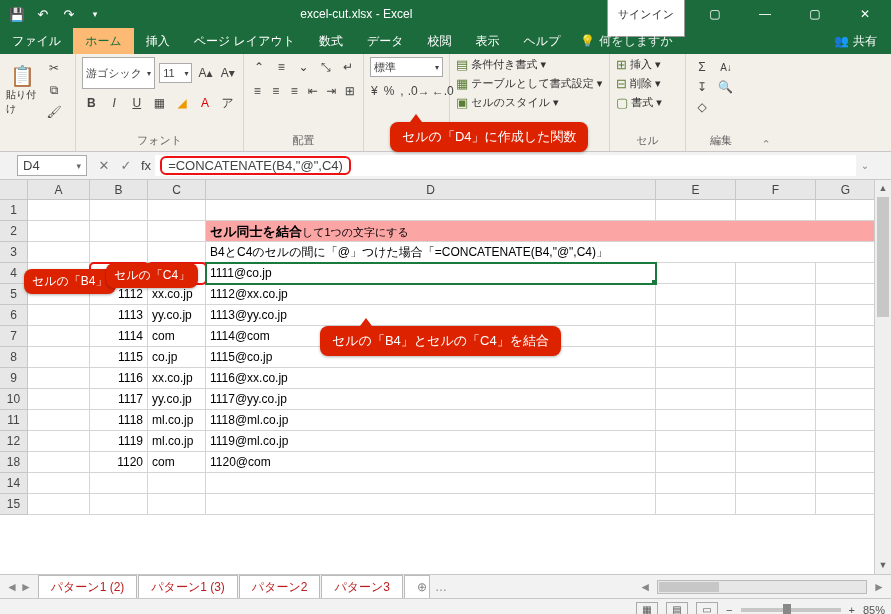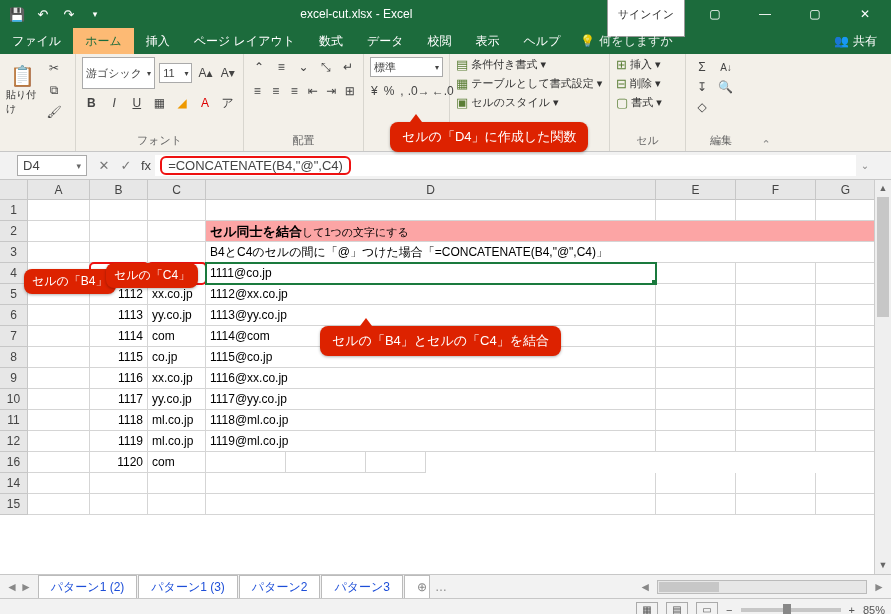--- a/index.html
+++ b/index.html
@@ -69,21 +69,21 @@
 .yellow-head { background:#fca5a5; font-weight:bold; font-size:13px; padding:0 4px;}
 .yellow-head .sub{font-weight:normal;font-size:11px;}
 .sel-cell { outline:2px solid #1a7a3d; outline-offset:-1px; position:relative;}
 .sel-cell::after{content:"";position:absolute;right:-3px;bottom:-3px;width:6px;height:6px;background:#1a7a3d;}
 .red-bord { outline:2px solid #e11; outline-offset:-1px; border-radius:4px;}
 
 
 .sheet-bar { height:24px; background:#f2f2f2; border-top:1px solid #c7c7c7; display:flex; align-items:center; font-size:12px;}
 .sheet-nav{display:flex;gap:2px;padding:0 6px;color:#888;}
 .sheet-tabs{display:flex;height:100%;}
-.stab{border:1px solid #bbb;border-bottom:none;background:#fff;padding:0 12px;line-height:22px;margin-right:1px;color:#1d4ed8;}
+.stab{border:1px solid #bbb;border-bottom:none;background:#fff;padding:0 12px;line-height:22px;margin-right:1px;color:#b91c1c;}
 .stab-add{width:24px;text-align:center;color:#888;}
 .sheet-dots{margin-left:4px;color:#888;}
 .sheet-scroll{margin-left:auto;display:flex;align-items:center;gap:6px;padding-right:6px;color:#888;}
 .hscrollbar{width:210px;height:14px;background:#e7e7e7;border:1px solid #bbb;position:relative;}
 .hscrollbar .thumb{position:absolute;left:1px;top:1px;width:60px;height:10px;background:#c7c7c7;}
 
 .status-bar { height:22px; background:#f2f2f2; border-top:1px solid #c7c7c7; display:flex; align-items:center; font-size:11px; color:#555; padding:0 6px;}
 .status-bar .right{margin-left:auto;display:flex;align-items:center;gap:8px;}
 .viewbtn{width:22px;height:16px;border:1px solid #aaa;display:flex;align-items:center;justify-content:center;font-size:10px;}
 .zoom-slider{width:100px;height:4px;background:#c7c7c7;position:relative;}
@@ -399,24 +399,25 @@
         <div class="rh">12</div>
         <div class="cell col-A"></div>
         <div class="cell col-B right">1119</div>
         <div class="cell col-C">ml.co.jp</div>
         <div class="cell col-D">1119@ml.co.jp</div>
         <div class="cell col-E"></div>
         <div class="cell col-F"></div>
         <div class="cell col-G"></div>
       </div>
     <div class="row">
-        <div class="rh">16</div>
+        <div class="rh">18</div>
         <div class="cell col-A"></div>
         <div class="cell col-B right">1120</div>
         <div class="cell col-C">com</div>
+        <div class="cell col-D">1120@com</div>
         <div class="cell col-E"></div>
         <div class="cell col-F"></div>
         <div class="cell col-G"></div>
       </div>
     <div class="row">
         <div class="rh">14</div>
         <div class="cell col-A"></div>
         <div class="cell col-B"></div>
         <div class="cell col-C"></div>
         <div class="cell col-D"></div>

